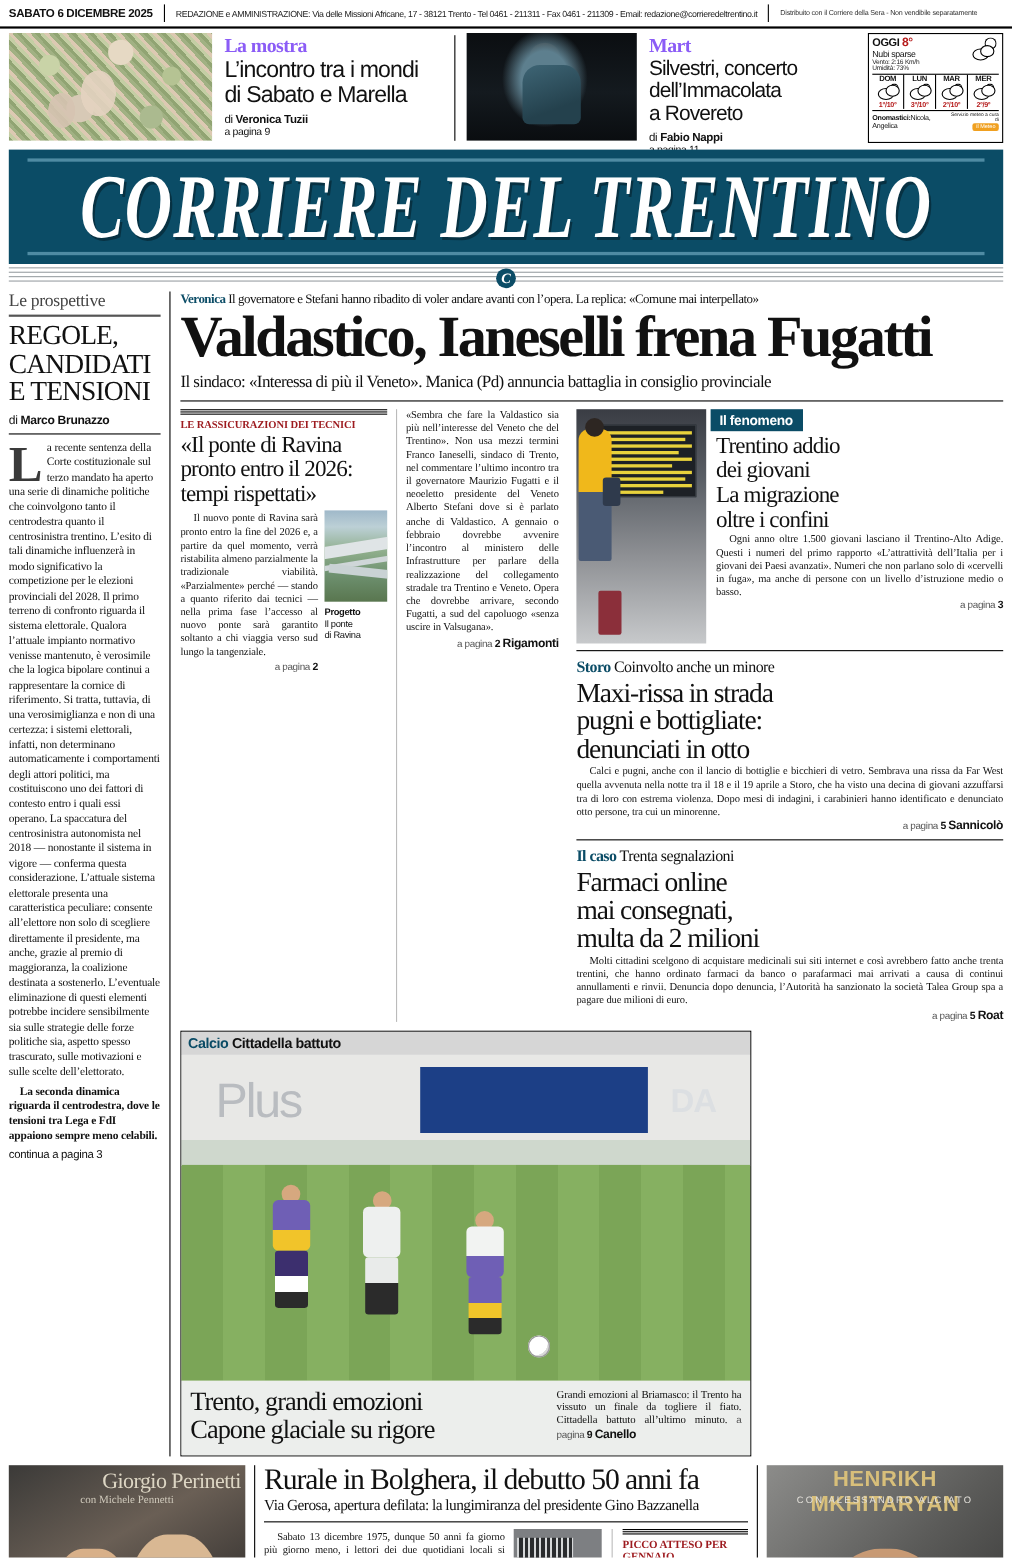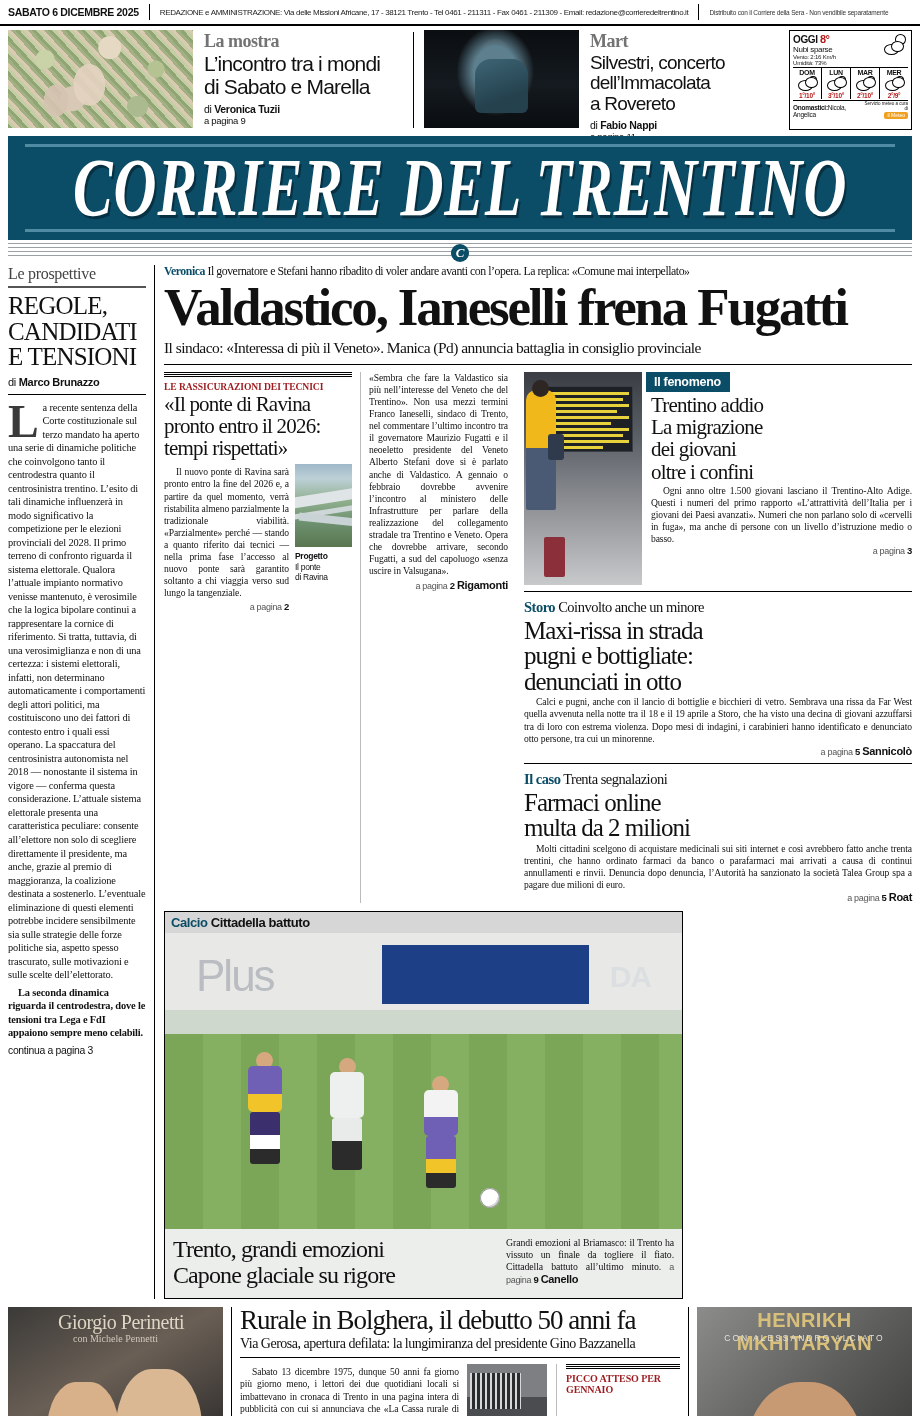--- a/index.html
+++ b/index.html
@@ -22,21 +22,21 @@
   .topdate { font-size: 10.5px; font-weight: bold; letter-spacing: -0.3px; white-space: nowrap; }
   .vsep { width: 1px; background: #000; height: 16px; margin: 0 10px; }
   .topaddr { font-size: 8px; letter-spacing: -0.35px; white-space: nowrap; color: #222; }
   .topdist { font-size: 6.5px; letter-spacing: -0.2px; white-space: nowrap; color: #333; }
 
   
   .promorow { display: flex; height: 108px; padding: 4px 8px 2px 8px; }
   .promo-img { width: 185px; height: 98px; flex: none; overflow: hidden; position: relative; }
   .promo-txt { flex: 1; padding-left: 11px; padding-top: 2px; }
   .promo-kicker {
-    font-size: 18px; font-weight: bold; color: #737373;
+    font-size: 18px; font-weight: bold; color: #8b5cf6;
     font-family: "Liberation Serif", serif; line-height: 1.05; letter-spacing: -0.5px;
   }
   .promo-title {
     font-size: 21px; line-height: 1.08; letter-spacing: -0.8px;
     margin-top: 2px; font-family: "Liberation Sans", sans-serif; font-weight: 300;
   }
   .promo-by { font-size: 10.5px; margin-top: 5px; font-family: "Liberation Sans", sans-serif; letter-spacing: -0.3px; }
   .promo-by b { font-weight: bold; }
   .promo-page { font-size: 9.5px; font-family: "Liberation Sans", sans-serif; letter-spacing: -0.3px; }
   .promo-div { width: 1px; background: #000; margin: 2px 10px 4px 10px; }
@@ -255,21 +255,21 @@
   .calcio-cap-h { flex: 1; font-size: 24px; line-height: 1.08; letter-spacing: -0.9px; font-family: "Liberation Serif", serif;}
   .calcio-cap-b { width: 168px; flex: none; font-size: 9.8px; line-height: 1.22; text-align: justify; letter-spacing:-0.1px;}
 
   
   .bottom { display: flex; padding: 0 8px; margin-top: 8px; }
   .ad { width: 215px; flex: none; }
   .adcover { width: 100%; height: 222px; position: relative; overflow: hidden; }
   .ad1cover {
     background: linear-gradient(150deg,#3b3a38 0%, #6a5f55 35%, #2e2c2b 75%, #171615 100%);
   }
-  .ad1cover .t1 { position:absolute; top:4px; left:0; right:16px; text-align:center; color:#ddd6c4;
+  .ad1cover .t1 { position:absolute; top:4px; left:0; right:4px; text-align:right; color:#ddd6c4;
     font-family:"Liberation Serif",serif; font-size:20px; letter-spacing:-0.5px;margin-left:27px; }
   .ad1cover .t2 { position:absolute; top:26px; left:0; right:0; text-align:center; color:#cfc9bb;
     font-family:"Liberation Serif",serif; font-size:10px; }
   .ad1cover .woman { position:absolute; left:18%; top:34%; width:72px; height:120px; border-radius:40% 40% 14px 14px;
     background: linear-gradient(180deg,#d8b089 0 40%, #9b7b63 100%); }
   .ad1cover .man { position:absolute; right:10%; top:28%; width:86px; height:140px; border-radius:42% 42% 10px 10px;
     background: linear-gradient(180deg,#d9b893 0 34%, #26303f 100%); }
 
   .ad2cover { background: linear-gradient(135deg,#8c8c8a 0%, #5b5b59 48%, #2c2c2b 100%); }
   .ad2cover .t1 { position:absolute; top:2px; left:0; right:0; text-align:center; color:#d8bf7a;
@@ -503,22 +503,22 @@
                     <i style="top:59px;width:60px;"></i>
                 </div>
                 <div class="fen-person"></div>
                 <div class="fen-head2"></div>
                 <div class="fen-bag"></div>
                 <div class="fen-case"></div>
               </div>
               <div class="fen-txt">
                 <div class="fen-head">
                   <div>Trentino addio</div>
+                  <div>dei giovani</div>
                   <div>La migrazione</div>
-                  <div>dei giovani</div>
                   <div>oltre i confini</div>
                 </div>
                 <div class="body-s">
                   <span class="ind"></span><span>Ogni anno oltre 1.500 giovani lasciano il Trentino-Alto Adige. Questi i numeri del primo rapporto «L’attrattività dell’Italia per i giovani dei Paesi avanzati». Numeri che non parlano solo di «cervelli in fuga», ma anche di persone con un livello d’istruzione medio o basso.</span>
                 </div>
                 <div class="apag" style="text-align:right;">
                   <span>a pagina </span><b>3</b>
                 </div>
               </div>
             </div>
@@ -543,20 +543,21 @@
             </div>
           </div>
 
           <div class="rbox-rule" style="margin-top:6px;"></div>
           <div class="rbox">
             <div class="r-kicker">
               <b>Il caso</b><span> Trenta segnalazioni</span>
             </div>
             <div class="r-head">
               <div>Farmaci online</div>
+              <div>mai consegnati,</div>
               <div>multa da 2 milioni</div>
             </div>
             <div class="body-s">
               <span class="ind"></span><span>Molti cittadini scelgono di acquistare medicinali sui siti internet e così avrebbero fatto anche trenta trentini, che hanno ordinato farmaci da banco o parafarmaci mai arrivati a causa di continui annullamenti e rinvii. Denuncia dopo denuncia, l’Autorità ha sanzionato la società Talea Group spa a pagare due milioni di euro.</span>
             </div>
             <div class="apag" style="text-align:right;">
               <span>a pagina </span><b>5</b>
               <b style="font-size:11px;">Roat</b>
             </div>
           </div>

